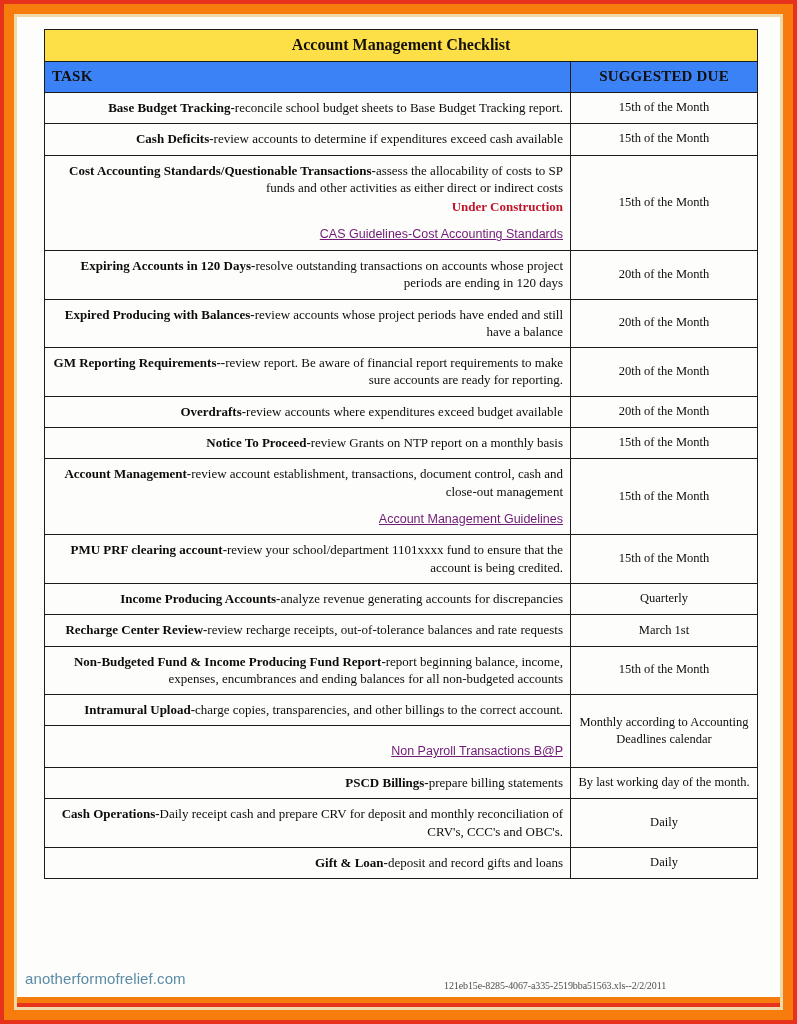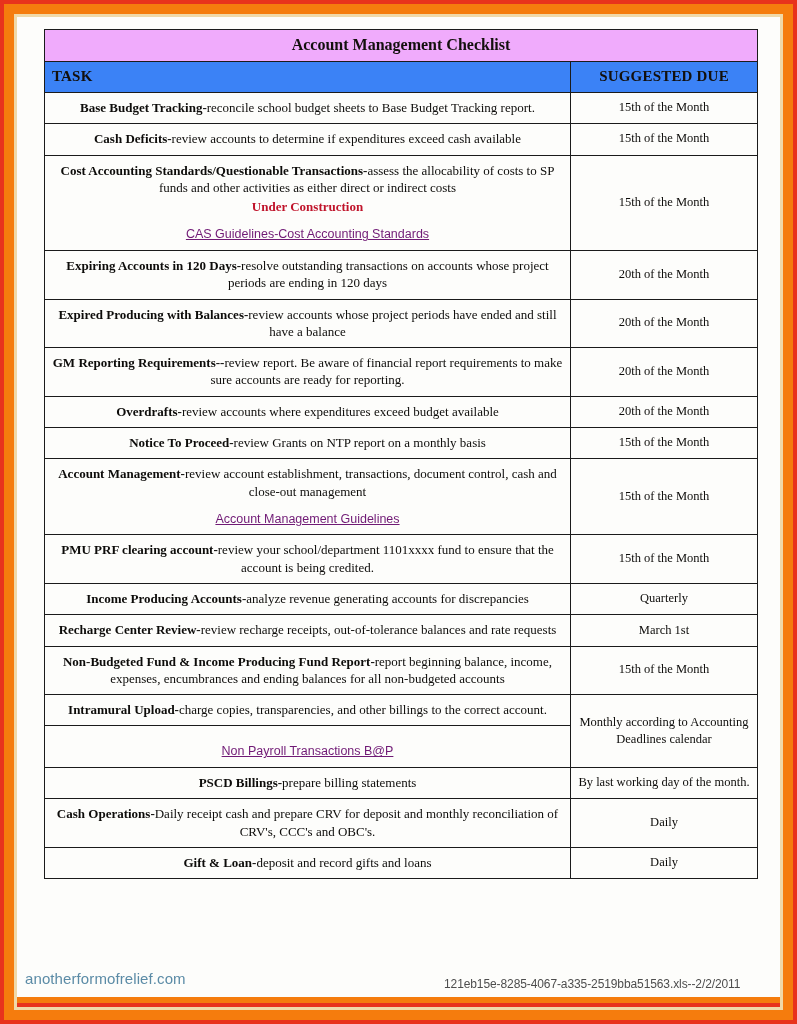--- a/index.html
+++ b/index.html
@@ -78,38 +78,38 @@
   }
   table.checklist td, table.checklist th {
     border: 1.6px solid #1b1b1b;
     vertical-align: middle;
     padding: 6px 7px 7px 7px;
   }
   col.col-task { width: 526px; }
   col.col-due  { width: 187px; }
 
   .banner-cell {
-    background: #f0abfc;
+    background: #fde047;
     text-align: center;
     font-weight: bold;
     font-size: 16px;
     padding: 4px 0 5px 0;
     color: #13100d;
   }
   .head-cell {
     background: #3b82f6;
     font-weight: bold;
     font-size: 15px;
     letter-spacing: 0.2px;
     padding: 3px 7px 4px 7px;
     color: #13100d;
   }
   .head-cell.due { text-align: center; }
 
-  .task-cell { text-align: center; line-height: 1.33; }
+  .task-cell { text-align: right; line-height: 1.33; }
   .due-cell  { text-align: center; line-height: 1.35; font-size: 12.5px; }
 
   .task-cell .lead { font-weight: bold; }
 
   .under-construction {
     display: block;
     color: #c0142b;
     font-weight: bold;
     margin-top: 2px;
   }
@@ -140,22 +140,22 @@
     bottom: 6px;
     font-family: "Liberation Sans", sans-serif;
     font-size: 15px;
     color: #5b8ba6;
     letter-spacing: 0.1px;
   }
   .file-stamp {
     position: absolute;
     left: 427px;
     bottom: 2px;
-    font-family: Liberation Sans, sans-serif;
-    font-size: 12px;
+    font-family: Liberation Serif, serif;
+    font-size: 10px;
     color: #4d4d4d;
     letter-spacing: -0.1px;
   }
 </style>
 </head>
 <body>
 
 <div class="page-frame">
   <div class="frame-orange"></div>
   <div class="frame-tan"></div>

